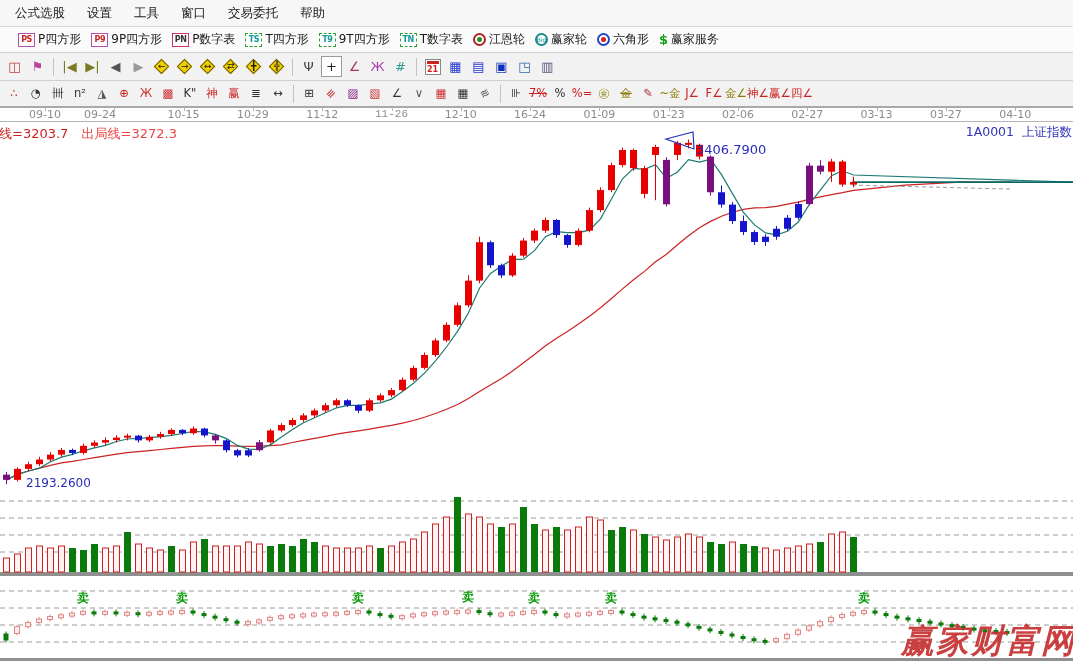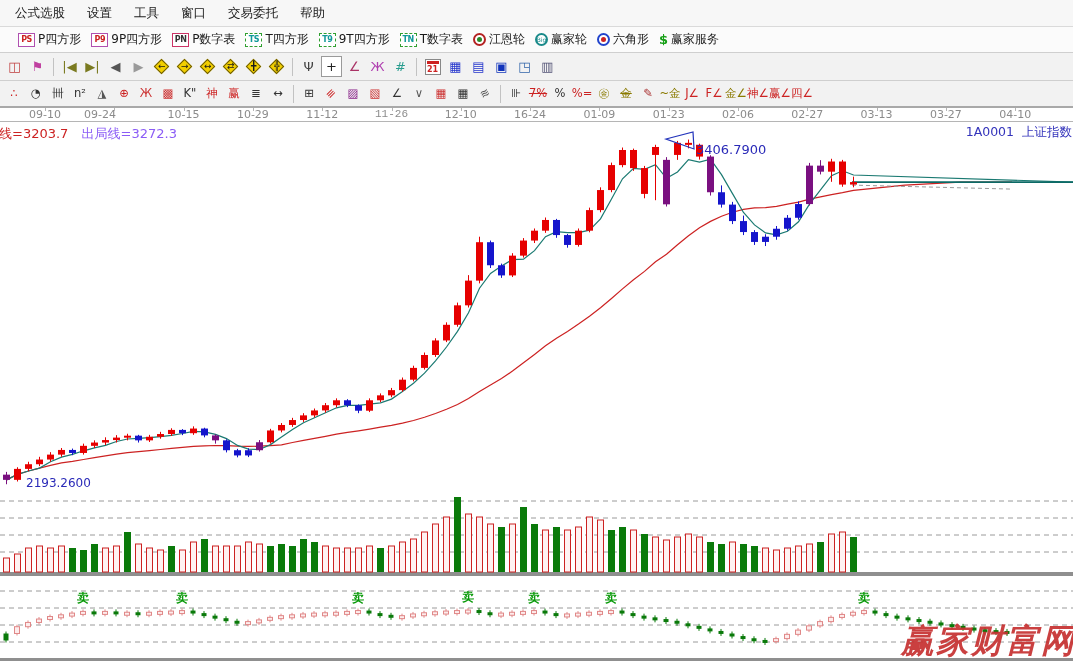--- a/index.html
+++ b/index.html
@@ -31,21 +31,21 @@
     color:#cc2222; font-weight:bold; display:flex; align-items:flex-end; justify-content:center; }
   .calstrip { position:absolute; top:1px; left:1px; right:1px; height:3px; background:#cc2222; }
   #date-axis { height:14px; background:#fff; border-bottom:1px solid #b5b5b5; position:relative;
     font-size:11px; color:#8b8b8b; }
   .date-label { position:absolute; top:0px; transform:translateX(-50%); }
   .date-tick { position:absolute; top:0; width:1px; height:3px; background:#b5b5b5; }
   #chart-wrap { position:relative; width:1073px; height:542px; }
   #chart-svg { position:absolute; left:0; top:0; }
   #channel-labels { position:absolute; left:-27px; top:3px; font-size:13px; white-space:nowrap; }
   .ch-red { color:#cc2222; }
-  .ch-teal { color:#8b5cf6; margin-left:9px;margin-top:11px; }
+  .ch-teal { color:#ef4444; margin-left:9px;margin-top:11px; }
   #symbol-label { position:absolute; right:1px; top:2px; font-size:12.5px; color:#3333bb; white-space:nowrap; }
   #symbol-label span { margin-left:4px; }
   #peak-label { position:absolute; left:696px; top:20px; font-size:13px; color:#2a2ab8; }
   #low-label { position:absolute; left:26px; top:354px; font-size:12px; color:#2a2ab8; }
   #watermark { position:absolute; left:901px; top:497px; font-size:33px; font-weight:bold; font-style:italic;
     color:#c63030; font-family:"DejaVu Serif","Liberation Serif",serif; letter-spacing:2px; opacity:0.92;
     white-space:nowrap; }
 </style>
 </head>
 <body>

